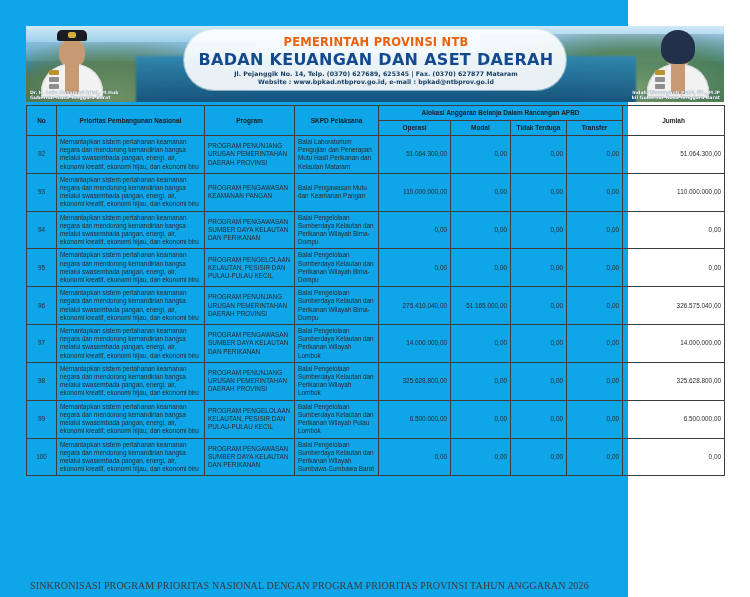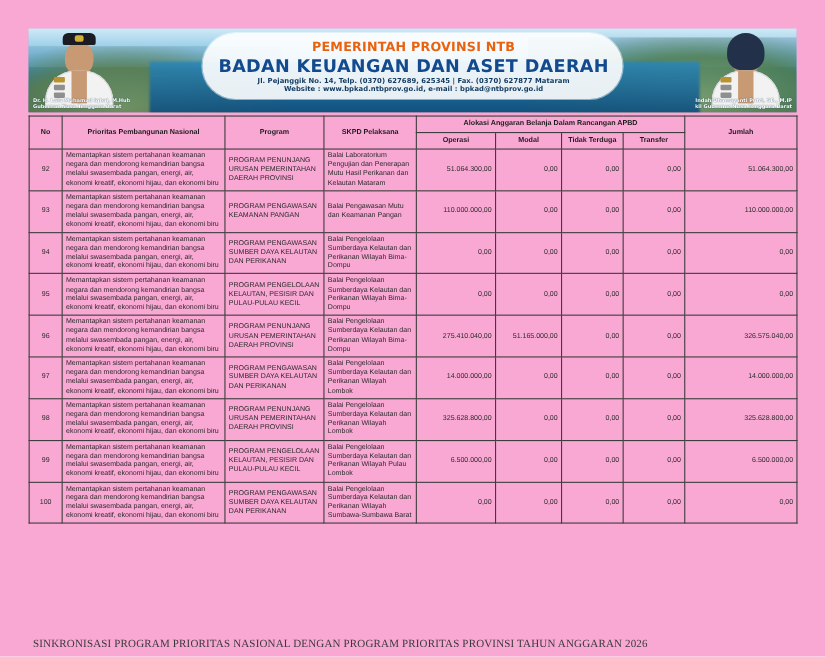--- a/index.html
+++ b/index.html
@@ -4,22 +4,22 @@
 <style>
   * { box-sizing: border-box; margin: 0; padding: 0; }
   html, body {
     width: 750px; height: 597px;
     background: #ffffff;
     font-family: "Liberation Sans", sans-serif;
     overflow: hidden;
   }
   .page {
     position: relative;
-    width: 750px; height: 597px;
-    background: #f9a8d4;
+    width: 628px; height: 597px;
+    background: #0ea5e9;
     padding: 0;
   }
 
   
   .banner {
     position: absolute;
     left: 26px; top: 26px;
     width: 698px; height: 76px;
     overflow: hidden;
     background: linear-gradient(180deg, #bfe2f2 0%, #6fb8dd 28%, #2f86bb 56%, #1b6fa5 78%, #174e78 100%);

